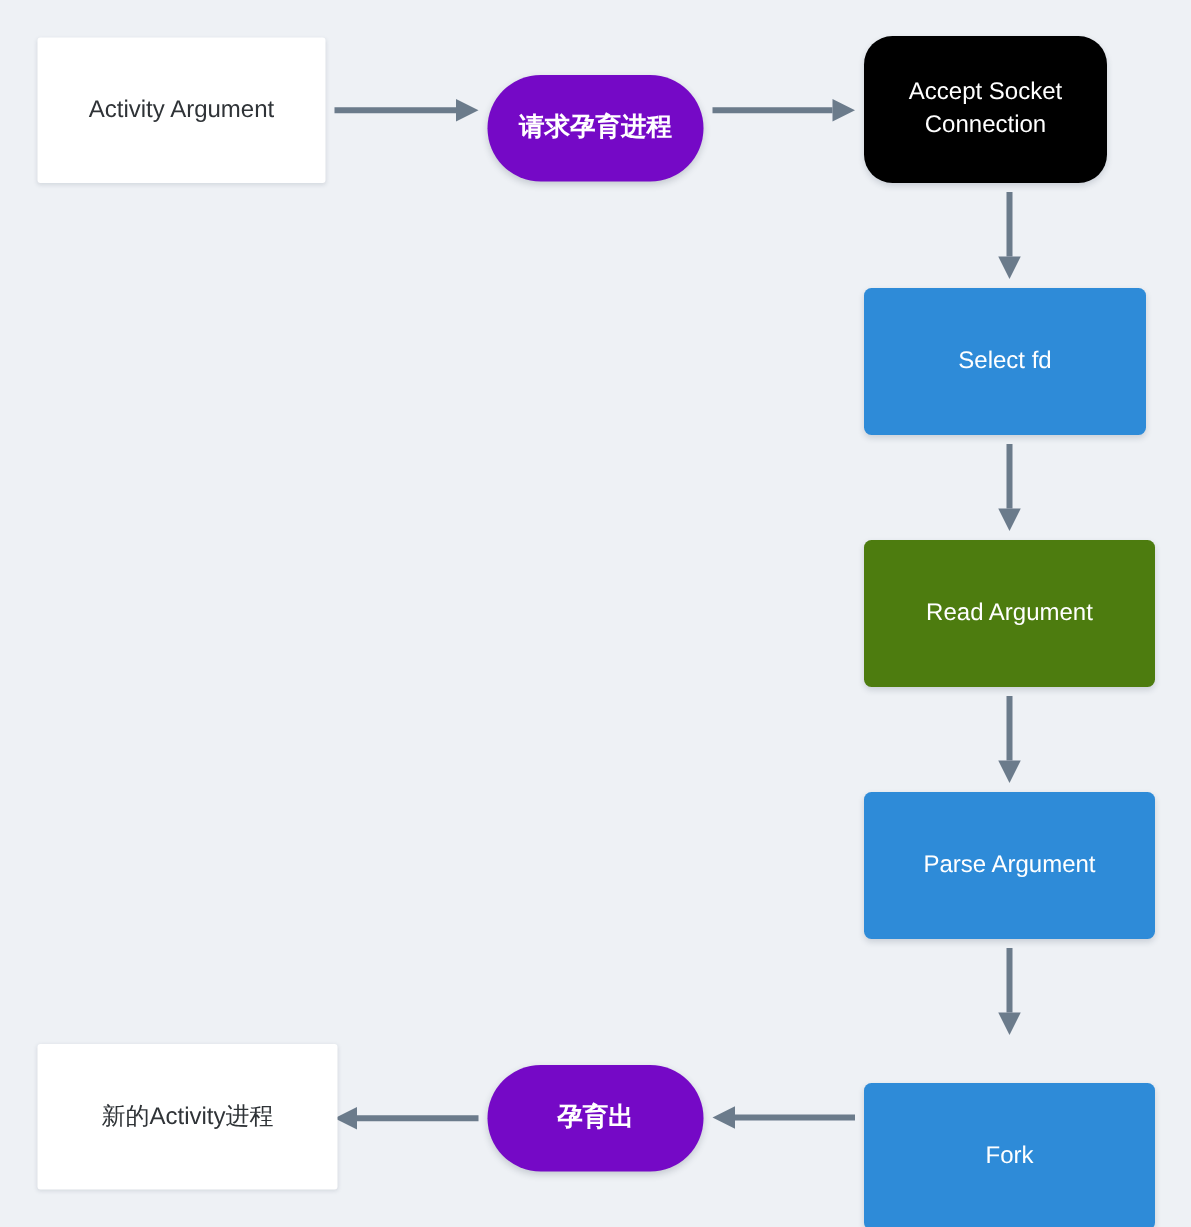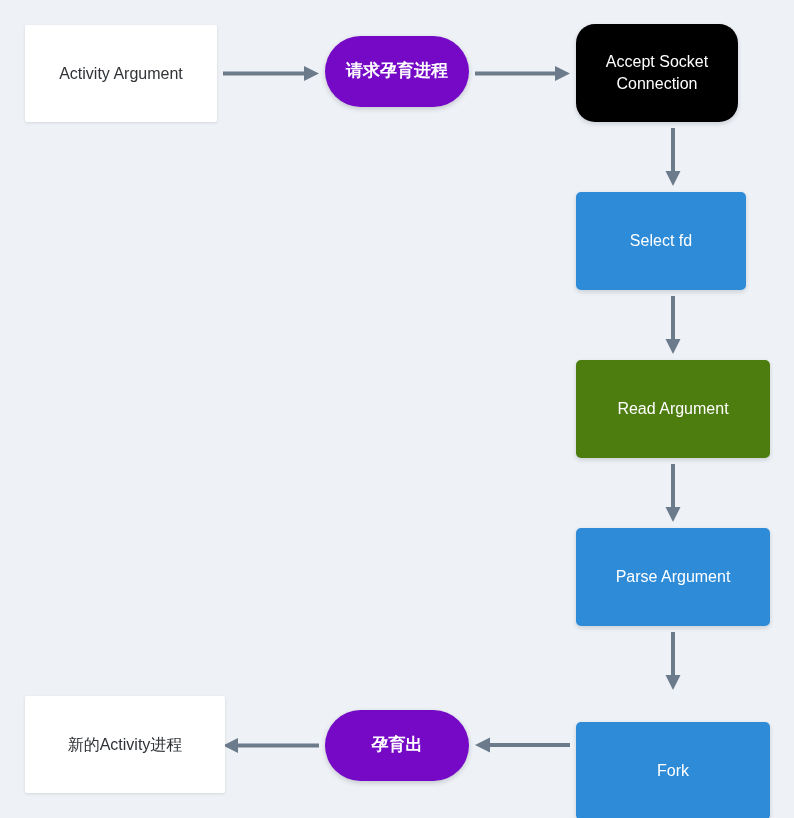--- a/index.html
+++ b/index.html
@@ -107,30 +107,30 @@
       <g>
         <rect x="238" y="743.5" width="81" height="4" fill="#6b7b8b"></rect>
         <polygon points="238,738 223,745.5 238,753" fill="#6b7b8b"></polygon>
       </g>
     </svg>
 
   <div class="node terminal" style="left: 25px; top: 25px; width: 192px; height: 97px; background: rgb(255, 255, 255); color: rgb(47, 51, 55);">
     <span class="label">Activity Argument</span>
   </div>
 
-  <div class="node action" style="left: 325px; top: 36px; width: 144px; height: 71px; background: rgb(117, 9, 198); color: rgb(255, 255, 255); border-radius: 35.5px;">
+  <div class="node action" style="left: 325px; top: 50px; width: 144px; height: 71px; background: rgb(117, 9, 198); color: rgb(255, 255, 255); border-radius: 35.5px;">
     <span class="label">请求孕育进程</span>
   </div>
 
   <div class="node process" style="left: 576px; top: 24px; width: 162px; height: 98px; background: #000000; color: rgb(255, 255, 255); border-radius: 19px;">
     <span class="label">Accept Socket
 Connection</span>
   </div>
 
-  <div class="node process" style="left: 576px; top: 192px; width: 170px; height: 98px; background: rgb(46, 139, 216); color: rgb(255, 255, 255);">
+  <div class="node process" style="left: 576px; top: 192px; width: 188px; height: 98px; background: rgb(46, 139, 216); color: rgb(255, 255, 255);">
     <span class="label">Select fd</span>
   </div>
 
   <div class="node process" style="left: 576px; top: 360px; width: 194px; height: 98px; background: #4d7c0f; color: rgb(255, 255, 255);">
     <span class="label">Read Argument</span>
   </div>
 
   <div class="node process" style="left: 576px; top: 528px; width: 194px; height: 98px; background: rgb(46, 139, 216); color: rgb(255, 255, 255); justify-content: center;">
     <span class="label">Parse Argument</span>
   </div>

